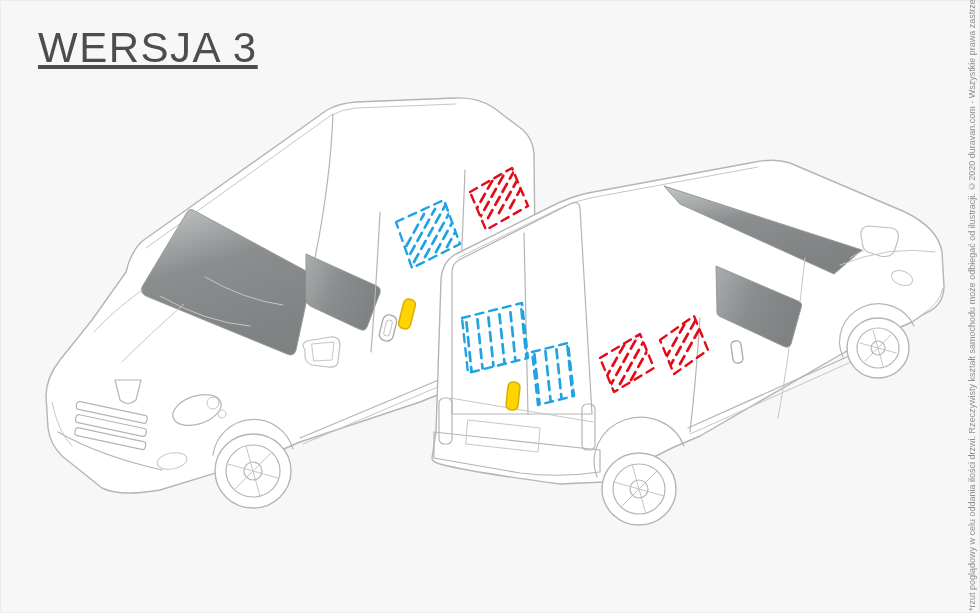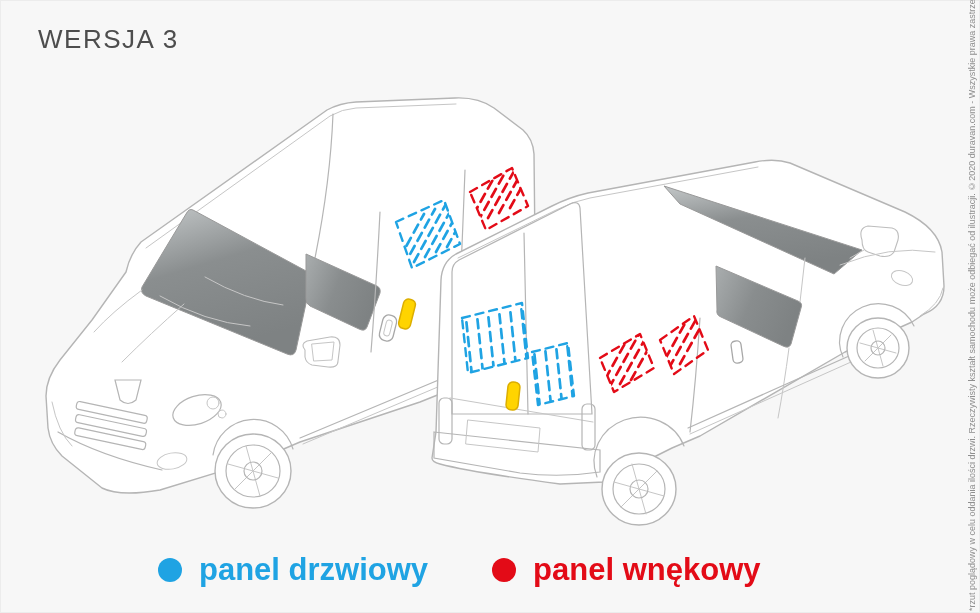--- a/index.html
+++ b/index.html
@@ -4,22 +4,23 @@
 <style>
   html,body{margin:0;padding:0;background:#e8e8e8;}
   .stage{
     position:relative;width:980px;height:613px;margin:0 auto;
     background:var(--c-background,#f7f7f7);overflow:hidden;
     font-family:"Liberation Sans",sans-serif;
     box-shadow:0 0 0 1px #ececec inset;
   }
   .title{
     position:absolute;left:38px;top:24px;
-    font-size:26px;font-weight:400;letter-spacing:1.5px;
+    font-size:42px;font-weight:400;letter-spacing:1.5px;
     color:var(--c-title,#4d4d4d);
+    text-decoration:underline;
   }
   .illustration{position:absolute;left:0;top:0;width:980px;height:613px;}
 
   
   .outline{fill:#ffffff;stroke:#b5b5b5;stroke-width:1.4;stroke-linejoin:round;}
   .panelface{fill:#ffffff;stroke:#bdbdbd;stroke-width:1.1;stroke-linejoin:round;}
   .line{fill:none;stroke:#b5b5b5;stroke-width:1.2;stroke-linecap:round;}
   .line-thin{fill:none;stroke:#c6c6c6;stroke-width:1;stroke-linecap:round;}
   .glass{fill:url(#gGlass);stroke:#999;stroke-width:1;}
   .glass2{fill:url(#gGlass2);stroke:#999;stroke-width:1;}
@@ -217,26 +218,16 @@
         <polygon class="hatch-border red" points="600,358 640,334 654,368 614,392"></polygon>
         <path class="stripes red" clip-path="url(#clipP5)" d="M598,392 L628,338 M609,388 L639,334 M620,384 L650,330 M631,380 L661,326"></path>
       </g>
       <g>
         <polygon class="hatch-border red" points="660,340 694,316 708,350 674,374"></polygon>
         <path class="stripes red" clip-path="url(#clipP6)" d="M658,372 L688,318 M669,368 L699,314 M680,364 L710,310"></path>
       </g>
     </g>
   </svg>
 
-  <div class="legend">
-    <div class="legend-item">
-      <span class="dot dot-blue"></span>
-      <span class="legend-label text-blue">panel drzwiowy</span>
-    </div>
-    <div class="legend-item">
-      <span class="dot dot-red"></span>
-      <span class="legend-label text-red">panel wnękowy</span>
-    </div>
-  </div>
 
   <div class="disclaimer">*rzut poglądowy w celu oddania ilości drzwi. Rzeczywisty kształt samochodu może odbiegać od ilustracji. ©2020 duravan.com - Wszystkie prawa zastrzeżone.</div>
 
 </div>
 
 </body></html>

